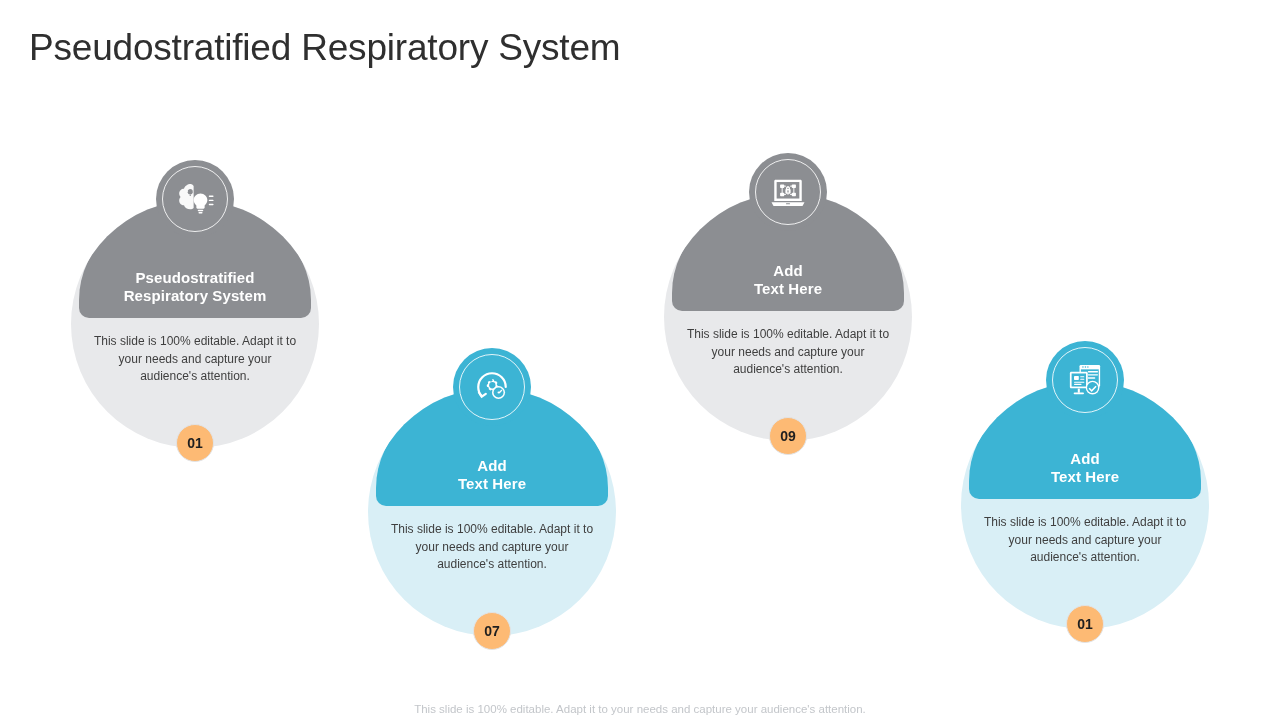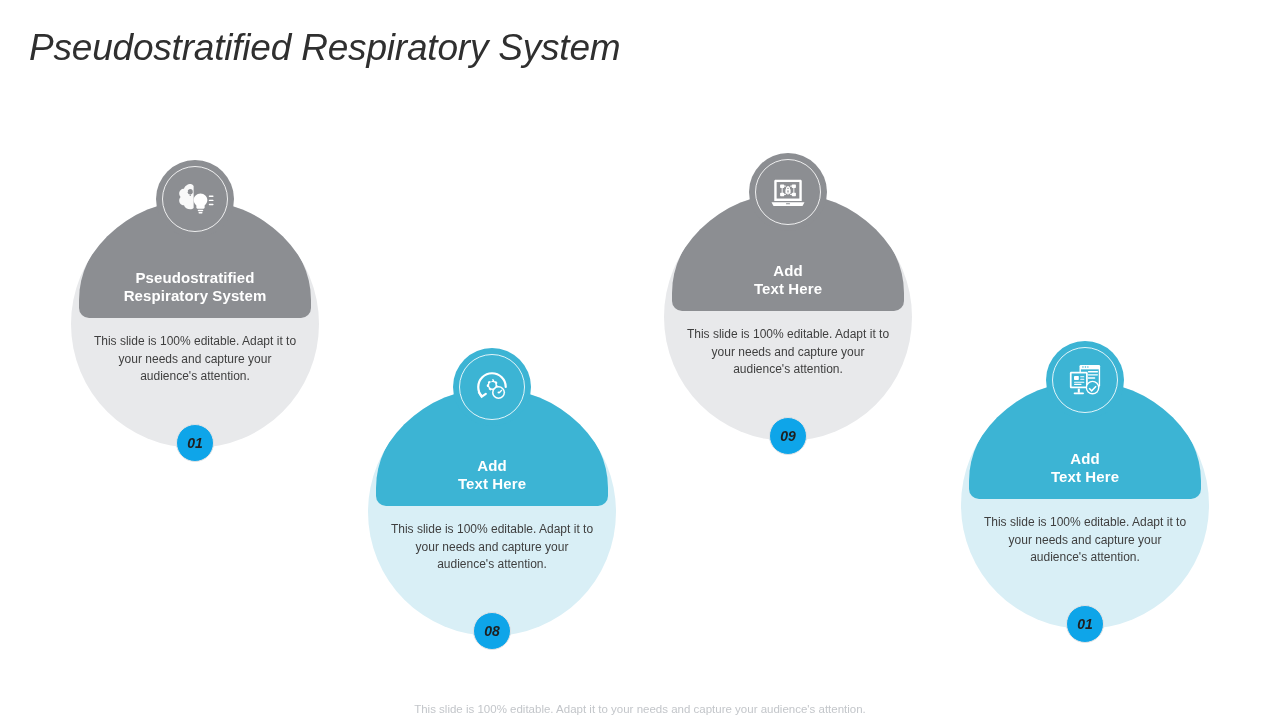--- a/index.html
+++ b/index.html
@@ -19,21 +19,20 @@
   .slide-title {
     position: absolute;
     left: 29px;
     top: 25px;
     font-size: 37px;
     line-height: 46px;
     font-weight: 400;
     color: #2f2f2f;
     letter-spacing: -0.2px;
     white-space: nowrap;
-    font-style: italic;
   }
 
   
   .stage {
     position: absolute;
     left: 0;
     top: 0;
     width: 1280px;
     height: 720px;
   }
@@ -123,30 +122,29 @@
 
   
   .num-badge {
     position: absolute;
     left: 50%;
     transform: translateX(-50%);
     top: 224px;
     width: 38px;
     height: 38px;
     border-radius: 50%;
-    background: #0ea5e9;
+    background: #fdba74;
     border: 1.3px solid #e2e3e5;
     display: flex;
     align-items: center;
     justify-content: center;
     font-size: 14px;
     font-weight: bold;
     color: #1f1f1f;
     box-sizing: border-box;
-    font-style: italic;
   }
 
   
   .footer-note {
     position: absolute;
     left: 0;
     right: 0;
     top: 703px;
     text-align: center;
     font-size: 11.5px;
@@ -208,21 +206,21 @@
         <g fill="#ffffff">
           <path d="M32 20.5l2.6.6.9 2.6 2.7.1 1.7 2.1-1 2.5 1.6 2.2-.8 2.6-2.5 1 -.6 2.6-2.6.9-2-1.7-2.5 1-2.2-1.6-.1-2.7-2.5-1-.4-2.7 2-1.8-.3-2.7 2.3-1.4 2.4 1.2 2.3-1.6z"></path>
           <circle cx="32.5" cy="29.5" r="4.6" fill="#3cb4d4"></circle>
           <circle cx="41.5" cy="40" r="9.5"></circle>
           <circle cx="41.5" cy="40" r="7.3" fill="#3cb4d4"></circle>
           <path d="M41.5 40l4.3-4.3 1.4 1.4-4.3 4.3z" fill="#ffffff"></path>
           <circle cx="41.5" cy="40" r="1.5" fill="#ffffff"></circle>
         </g>
       </svg>
     </div>
-    <div class="num-badge">08</div>
+    <div class="num-badge">07</div>
   </div>
 
   <div class="item" style="left:664px; top:193px;">
     <div class="circle" style="background:#e8e9eb;">
       <div class="cap" style="background:#8c8e92;">
         <div class="cap-title">
           <div>Add</div>
           <div>Text Here</div>
         </div>
       </div>

